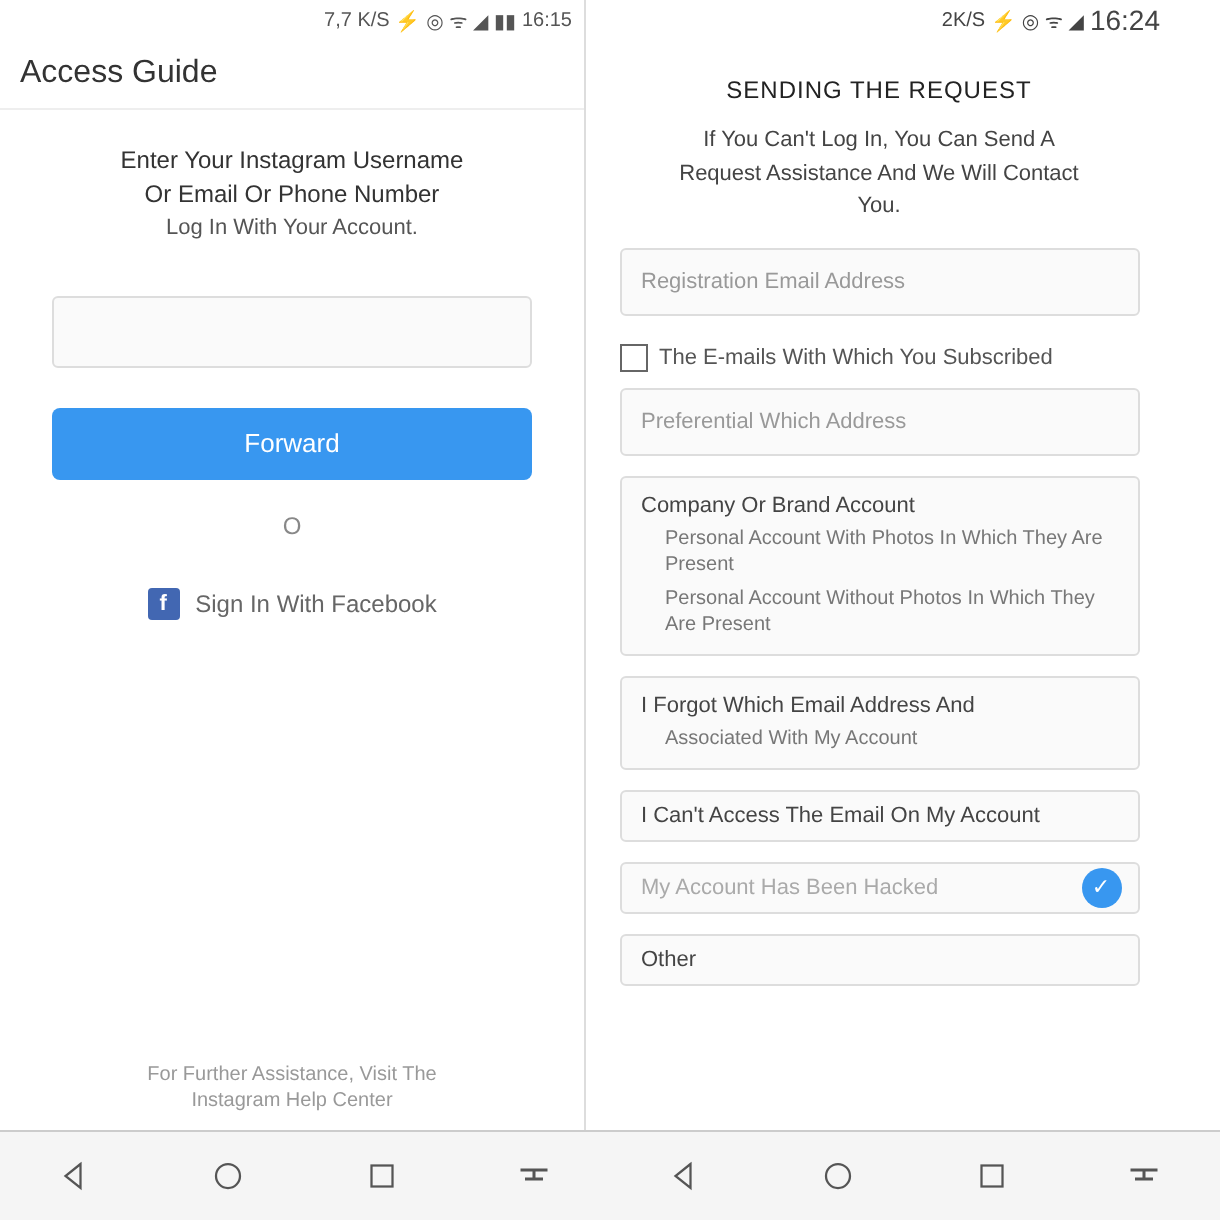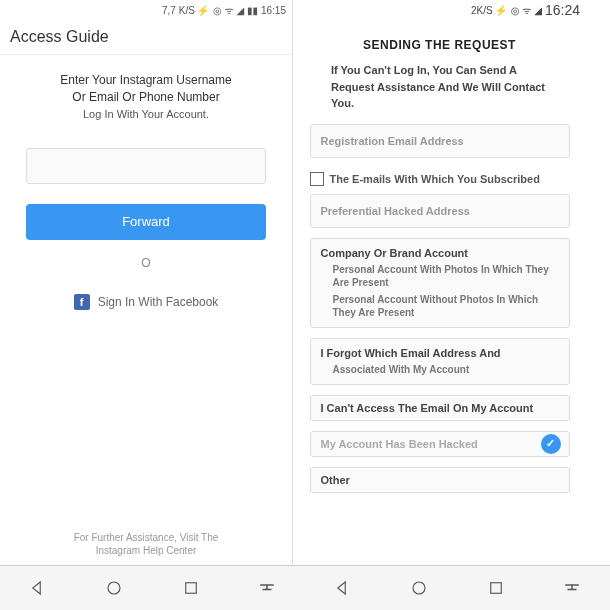--- a/index.html
+++ b/index.html
@@ -27,21 +27,21 @@
     .divider-o { font-size: 12px; color: #888; margin-top: 16px; }
     
     .fb-row { display: flex; align-items: center; gap: 8px; margin-top: 24px; cursor: pointer; }
     .fb-icon { width: 16px; height: 16px; background: #4267B2; color: #fff; display: flex; align-items: center; justify-content: center; font-size: 11px; font-weight: bold; border-radius: 2px; }
     .fb-text { font-size: 12px; color: #666; }
     
     .footer-help { position: absolute; bottom: 8px; left: 0; right: 0; text-align: center; font-size: 10px; color: #999; line-height: 1.3; }
     
     
     .r-title { font-size: 12px; color: #222; text-align: center; margin-top: 18px; letter-spacing: 0.5px; }
-    .r-sub { font-size: 11px; color: #444; text-align: left; margin-top: 10px; line-height: 1.5; padding: 0 18px; }
+    .r-sub { font-size: 11px; color: #444; text-align: center; margin-top: 10px; line-height: 1.5; padding: 0 18px; }
     
     .r-field { width: 260px; height: 34px; border: 1px solid #ddd; border-radius: 3px; margin-top: 12px; padding: 0 10px; font-size: 11px; color: #999; display: flex; align-items: center; background: #fafafa; }
     
     .checkbox-row { width: 260px; display: flex; align-items: center; gap: 6px; margin-top: 14px; }
     .checkbox { width: 14px; height: 14px; border: 1.5px solid #666; }
     .checkbox-label { font-size: 11px; color: #555; }
     
     .option-box { width: 260px; border: 1px solid #ddd; border-radius: 3px; padding: 8px 10px; margin-top: 10px; font-size: 11px; color: #444; background: #fafafa; position: relative; }
     .option-sub { font-size: 10px; color: #777; margin-top: 4px; line-height: 1.3; margin-left: 12px; }
     .option-box.small { padding: 6px 10px; }
@@ -87,35 +87,35 @@
       <span>Instagram Help Center</span>
     </div>
   </div>
 
   <div class="screen">
     <div class="statusbar statusbar-right">
       <span>2K/S</span>
       <span class="icon-set">⚡ ◎ ᯤ ◢ </span>
       <span style="font-size:14px;font-weight:500;">16:24</span>
     </div>
-    <div class="content" style="padding:0 20px;font-weight:bold;">
+    <div class="content" style="padding:0 20px;">
       <div class="r-title">SENDING THE REQUEST</div>
       <div class="r-sub">If You Can't Log In, You Can Send A Request Assistance And We Will Contact You.</div>
 
       <div class="r-field">
         <span>Registration Email Address</span>
       </div>
 
       <div class="checkbox-row">
         <div class="checkbox"></div>
         <span class="checkbox-label">The E-mails With Which You Subscribed</span>
       </div>
 
       <div class="r-field" style="margin-top:8px;">
-        <span>Preferential Hacked Address</span>
+        <span>Preferential Which Address</span>
       </div>
 
       <div class="option-box">
         <span>Company Or Brand Account</span>
         <div class="option-sub">Personal Account With Photos In Which They Are Present</div>
         <div class="option-sub">Personal Account Without Photos In Which They Are Present</div>
       </div>
 
       <div class="option-box">
         <span>I Forgot Which Email Address And</span>

